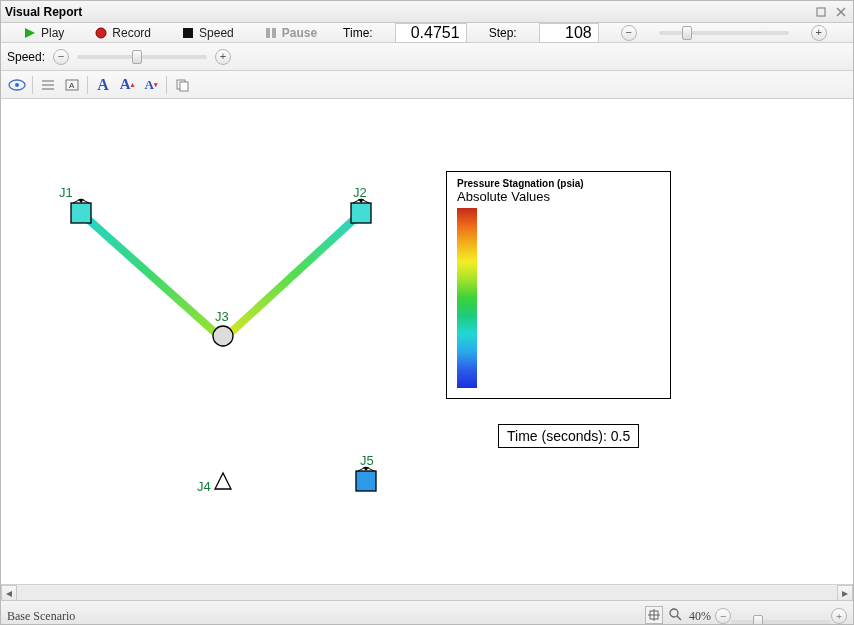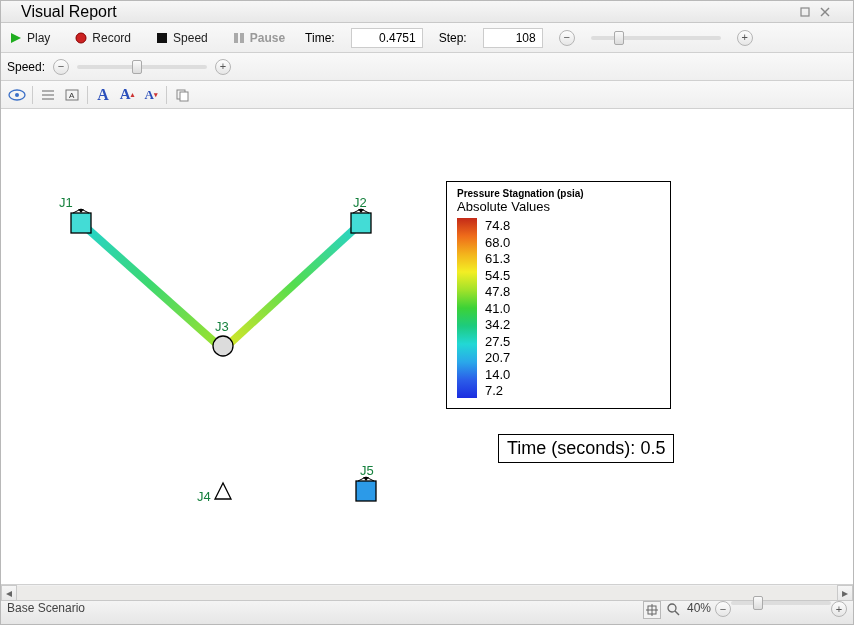--- a/index.html
+++ b/index.html
@@ -15,61 +15,61 @@
     display: flex;
     flex-direction: column;
     border: 1px solid #b8b8b8;
   }
   .titlebar {
     height: 22px;
     background: linear-gradient(#f7f7f7,#e8e8e8);
     border-bottom: 1px solid #c8c8c8;
     display: flex;
     align-items: center;
-    padding: 0 20px;
-    font-weight: normal;
-    font-size: 16px;
+    padding: 0 4px;
+    font-weight: bold;
+    font-size: 12px;
   }
   .titlebar .spacer { flex: 1; }
   .titlebar .win-btn {
     width: 16px; height: 14px;
     display:flex;align-items:center;justify-content:center;
     margin-left: 4px;
     color:#777;
     cursor: pointer;
   }
   .toolbar {
-    height: 30px;
+    height: 20px;
     background: linear-gradient(#f9f9f9,#efefef);
     border-bottom: 1px solid #d0d0d0;
     display: flex;
     align-items: center;
-    padding: 0 4px;
-    gap: 16px;
+    padding: 0 18px;
+    gap: 22px;
   }
   .toolbar2 {
     height: 28px;
     background: linear-gradient(#f9f9f9,#efefef);
     border-bottom: 1px solid #d0d0d0;
     display: flex;
     align-items: center;
     padding: 0 6px;
     gap: 8px;
   }
   .tb-btn {
     display:flex;align-items:center;gap:4px;
     padding: 2px 4px;
     cursor:pointer;
     color:#222;
   }
   .tb-btn.disabled { color:#999;font-weight:bold; }
   .icon { width:14px;height:14px;display:inline-flex;align-items:center;justify-content:center; }
   .field {
     height:20px;border:1px solid #ccc;background:#fff;
-    text-align:right;padding:0 6px;font-size:12px;
+    text-align:right;padding:0 6px;font-size:16px;
     display:flex;align-items:center;justify-content:flex-end;
   }
   .field.time { width:72px; }
   .field.step { width:60px; }
   .circle-btn {
     width:16px;height:16px;border:1px solid #b5b5b5;border-radius:50%;
     background:linear-gradient(#fdfdfd,#e6e6e6);
     display:flex;align-items:center;justify-content:center;
     color:#555;cursor:pointer;font-size:11px;line-height:1;
   }
@@ -104,21 +104,21 @@
     display:flex;align-items:center;
   }
   .hscroll .arrow {
     width:16px;height:16px;display:flex;align-items:center;justify-content:center;
     background:linear-gradient(#f6f6f6,#e8e8e8);border:1px solid #c9c9c9;cursor:pointer;color:#666;
   }
   .hscroll .track {flex:1;background:#ecebe9;height:14px;}
   .statusbar {
     height:24px;background:linear-gradient(#f4f4f4,#e6e6e6);
     border-top:1px solid #c8c8c8;
-    display:flex;align-items:flex-start;padding:0 6px;font-size:12px;color:#444;
+    display:flex;align-items:flex-end;padding:0 6px;font-size:12px;color:#444;font-family:Liberation Serif, serif;
   }
   .statusbar .spacer{flex:1;}
   .statusbar .sq {
     width:18px;height:18px;border:1px solid #b8b8b8;background:#f3f3f3;
     display:flex;align-items:center;justify-content:center;margin-left:4px;cursor:pointer;color:#555;
   }
   .legend-box {
     position:absolute;
     left:445px;top:72px;width:225px;
     border:1px solid #000;padding:6px 10px 10px 10px;background:#fff;
@@ -127,21 +127,21 @@
   .legend-sub{font-size:13px;margin-bottom:4px;}
   .legend-body{display:flex;gap:8px;}
   .color-scale{width:20px;height:180px;
     background:linear-gradient(to bottom,
       #c42a18 0%, #ef6c1a 10%, #f3b31c 20%, #f3ee24 30%, #a2e22a 40%, #3cd237 50%,
       #1dcb7e 60%, #22d8d5 70%, #2aa8ea 80%, #2b5de9 90%, #1b2de0 100%);
   }
   .scale-labels{display:flex;flex-direction:column;justify-content:space-between;height:180px;font-size:13px;}
   .time-box{
     position:absolute;left:497px;top:325px;
-    border:1px solid #000;padding:3px 8px;font-size:18px;background:#fff;
+    border:1px solid #000;padding:3px 8px;font-size:14px;background:#fff;
   }
   svg.diagram{position:absolute;left:0;top:0;}
   .node-label{position:absolute;font-size:13px;color:#15803d;}
 </style>
 </head>
 <body>
 
 <div class="titlebar">
   <span>Visual Report</span>
   <div class="spacer"></div>
@@ -299,33 +299,20 @@
   <div class="node-label" style="left:352px;top:86px;">J2</div>
   <div class="node-label" style="left:214px;top:210px;">J3</div>
   <div class="node-label" style="left:196px;top:380px;">J4</div>
   <div class="node-label" style="left:359px;top:354px;">J5</div>
 
   <div class="legend-box">
     <div class="legend-title">Pressure Stagnation (psia)</div>
     <div class="legend-sub">Absolute Values</div>
     <div class="legend-body">
       <div class="color-scale"></div>
-      <div class="scale-labels">
-        <span>74.8</span>
-          <span>68.0</span>
-          <span>61.3</span>
-        <span>54.5</span>
-          <span>47.8</span>
-          <span>41.0</span>
-        <span>34.2</span>
-          <span>27.5</span>
-          <span>20.7</span>
-        <span>14.0</span>
-          <span>7.2</span>
-      </div>
     </div>
   </div>
 
   <div class="time-box">
     <span>Time (seconds): </span><span>0.5</span>
   </div>
 </div>
 
 <div class="hscroll">
   <div class="arrow">◂</div>

